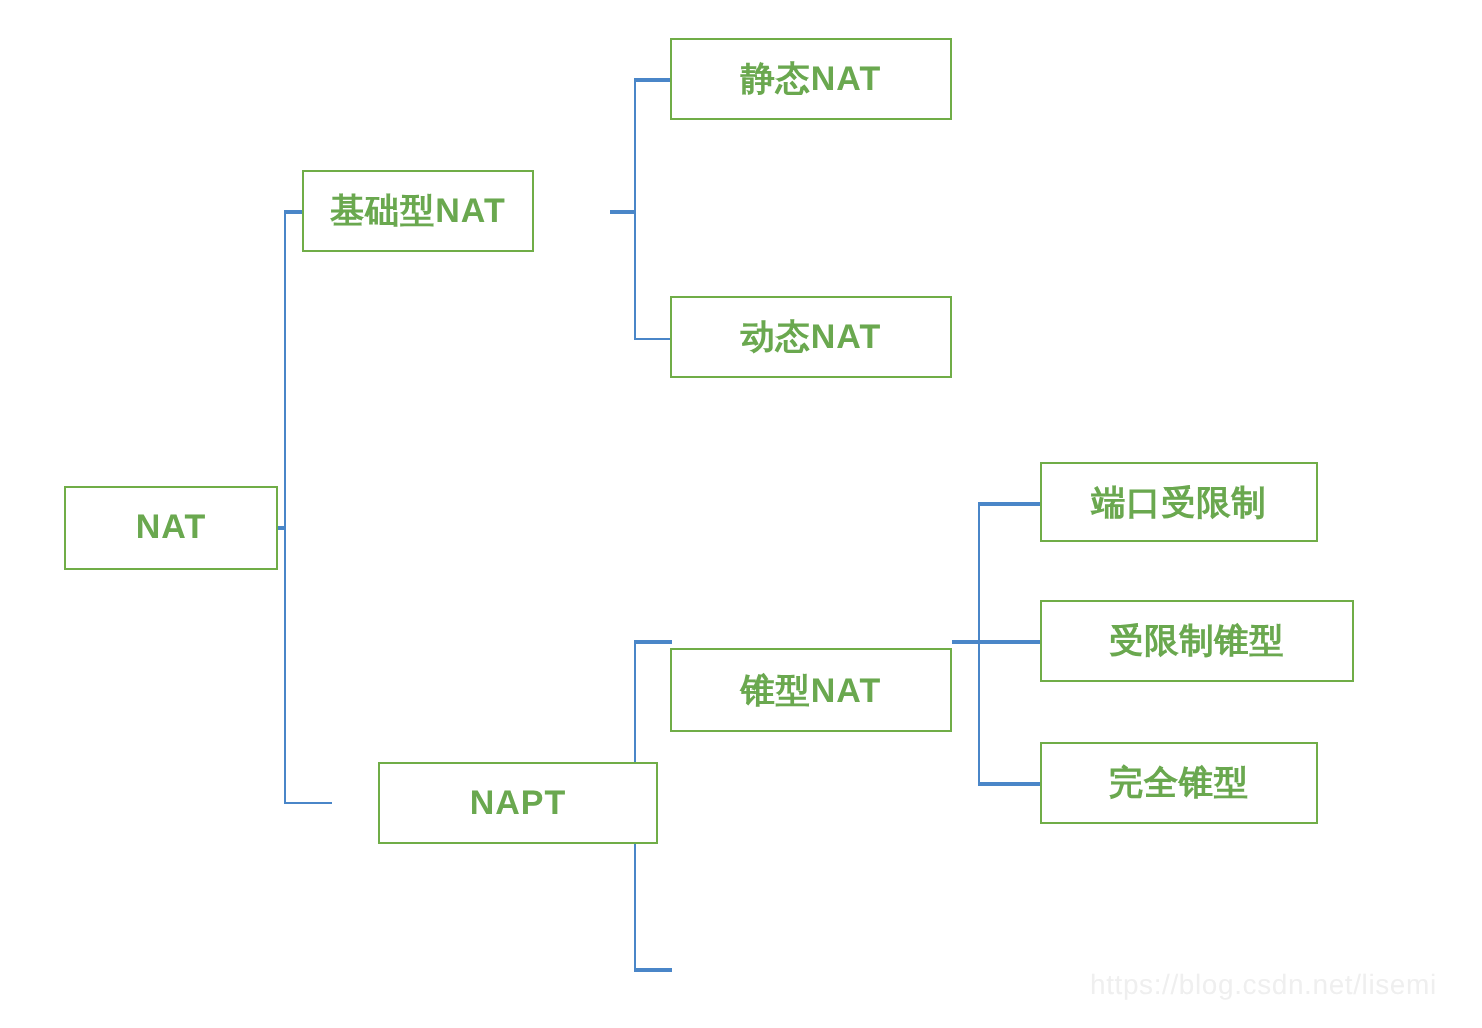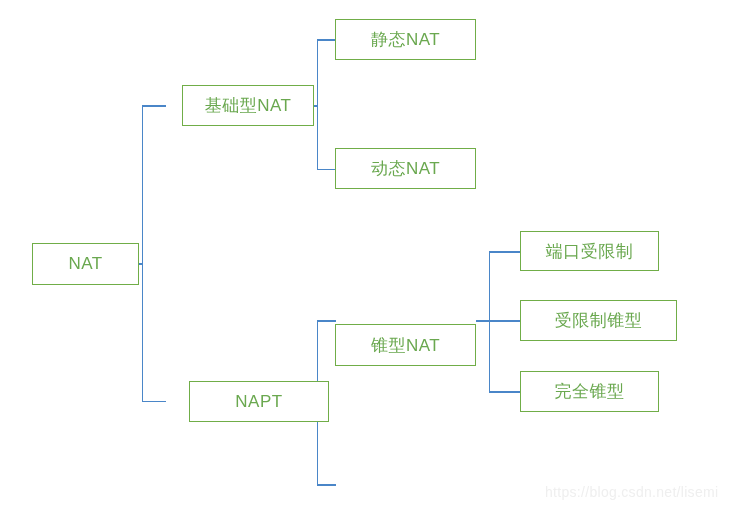--- a/index.html
+++ b/index.html
@@ -23,20 +23,21 @@
     border: 1.5px solid #70ad47;
     background: #ffffff;
     color: #6aa84f;
     display: flex;
     align-items: center;
     justify-content: center;
     font-size: 17px;
     letter-spacing: 0.5px;
     white-space: nowrap;
     z-index: 2;
+    font-weight: bold;
   }
   .conn {
     position: absolute;
     background: #4a86c8;
     z-index: 1;
   }
   .conn.h { height: 1.5px; }
   .conn.v { width: 1.5px; }
   .watermark {
     position: absolute;
@@ -70,21 +71,21 @@
   <div class="conn h" style="left:476px; top:320px; width:14px;"></div>
   <div class="conn v" style="left:488.5px; top:251px; height:141px;"></div>
   <div class="conn h" style="left:488.5px; top:251px; width:32px;"></div>
   <div class="conn h" style="left:488.5px; top:320px; width:32px;"></div>
   <div class="conn h" style="left:488.5px; top:391px; width:32px;"></div>
 
   <div class="node" style="left:32px; top:243px; width:107px; height:42px;">
     <span>NAT</span>
   </div>
 
-  <div class="node" style="left:182px; top:85px; width:132px; height:41px;">
+  <div class="node" style="left:151px; top:85px; width:116px; height:41px;">
     <span>基础型NAT</span>
   </div>
 
   <div class="node" style="left:335px; top:19px; width:141px; height:41px;">
     <span>静态NAT</span>
   </div>
 
   <div class="node" style="left:335px; top:148px; width:141px; height:41px;">
     <span>动态NAT</span>
   </div>

